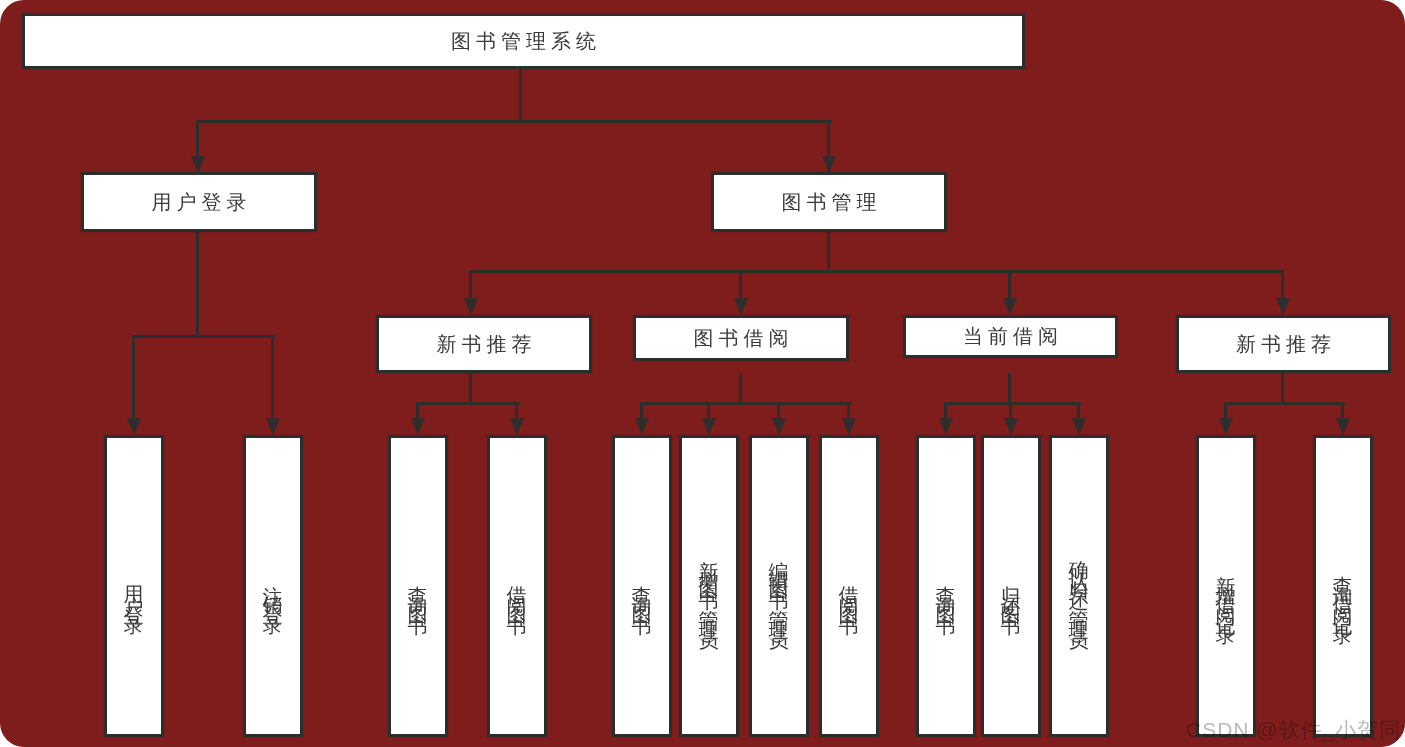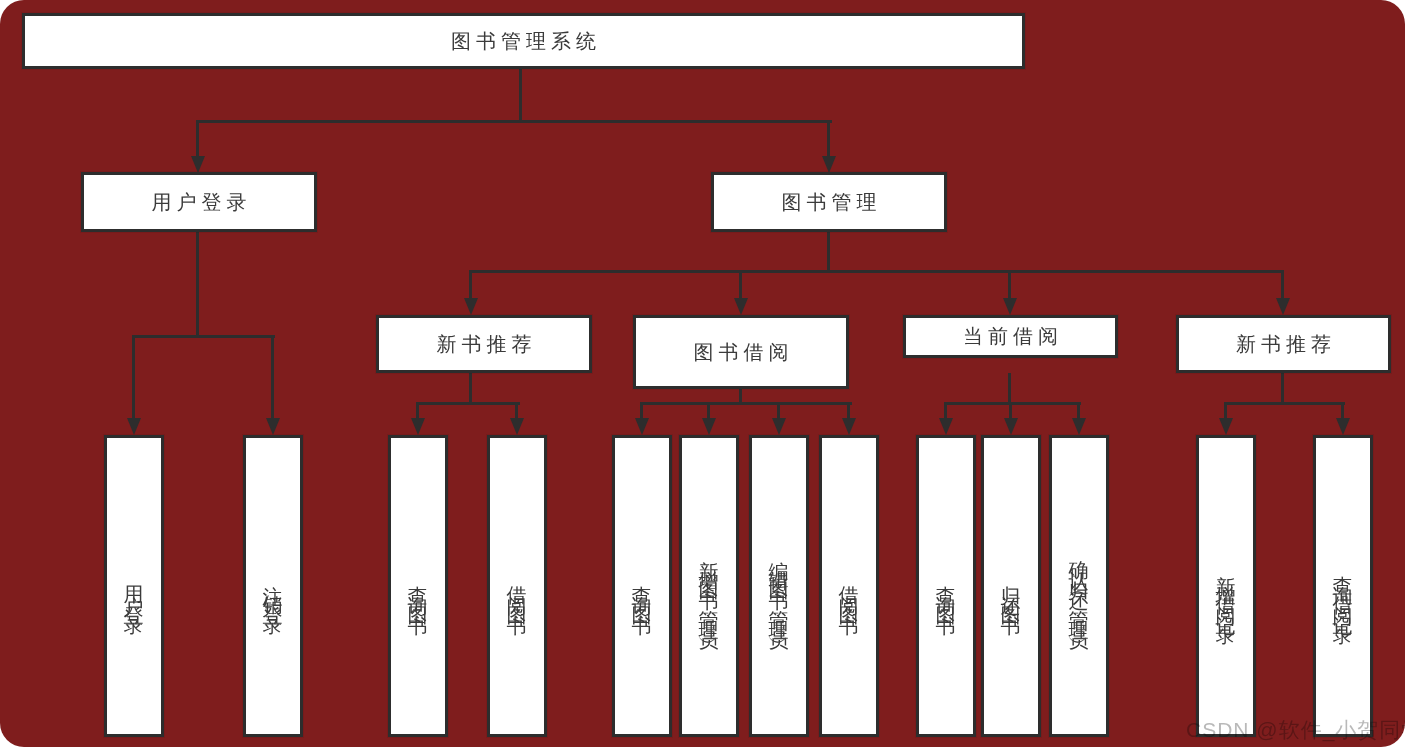--- a/index.html
+++ b/index.html
@@ -120,21 +120,21 @@
   <div class="arrow" style="left:1219px;top:418px"></div>
   <div class="vline" style="left:1341px;top:403px;height:16px"></div>
   <div class="arrow" style="left:1336px;top:418px"></div>
 
   <div class="box hbox" style="left:22px;top:13px;width:1003px;height:56px">图书管理系统</div>
 
   <div class="box hbox" style="left:81px;top:172px;width:236px;height:60px">用户登录</div>
   <div class="box hbox" style="left:711px;top:172px;width:236px;height:60px">图书管理</div>
 
   <div class="box hbox" style="left:376px;top:315px;width:216px;height:58px">新书推荐</div>
-  <div class="box hbox" style="left:633px;top:315px;width:216px;height:74px">图书借阅</div>
+  <div class="box hbox" style="left:633px;top:315px;width:216px;height:46px">图书借阅</div>
   <div class="box hbox" style="left:903px;top:315px;width:215px;height:43px">当前借阅</div>
   <div class="box hbox" style="left:1176px;top:315px;width:215px;height:58px">新书推荐</div>
 
   <div class="box vbox" style="left:104px;top:435px;width:60px;height:302px">用户登录</div>
   <div class="box vbox" style="left:243px;top:435px;width:60px;height:302px">注销登录</div>
 
   <div class="box vbox" style="left:388px;top:435px;width:60px;height:302px">查询图书</div>
   <div class="box vbox" style="left:487px;top:435px;width:60px;height:302px">借阅图书</div>
 
   <div class="box vbox" style="left:612px;top:435px;width:60px;height:302px">查询图书</div>

